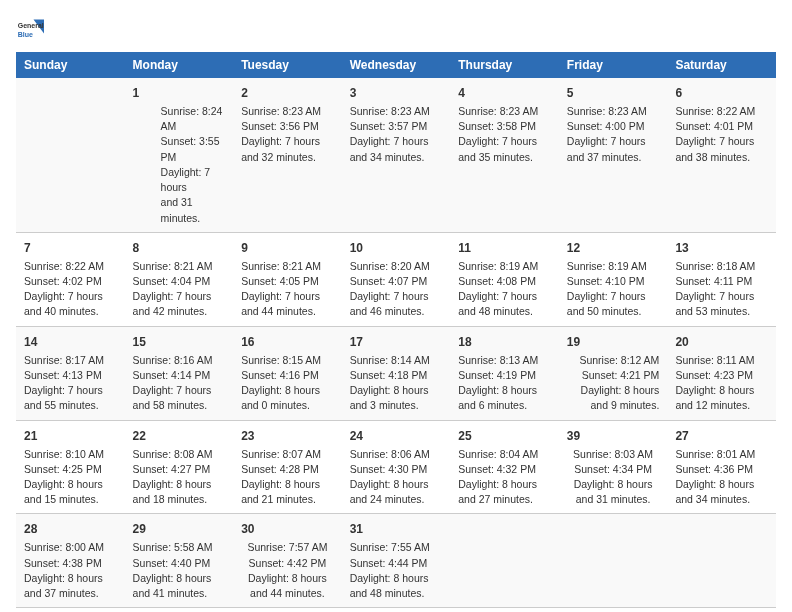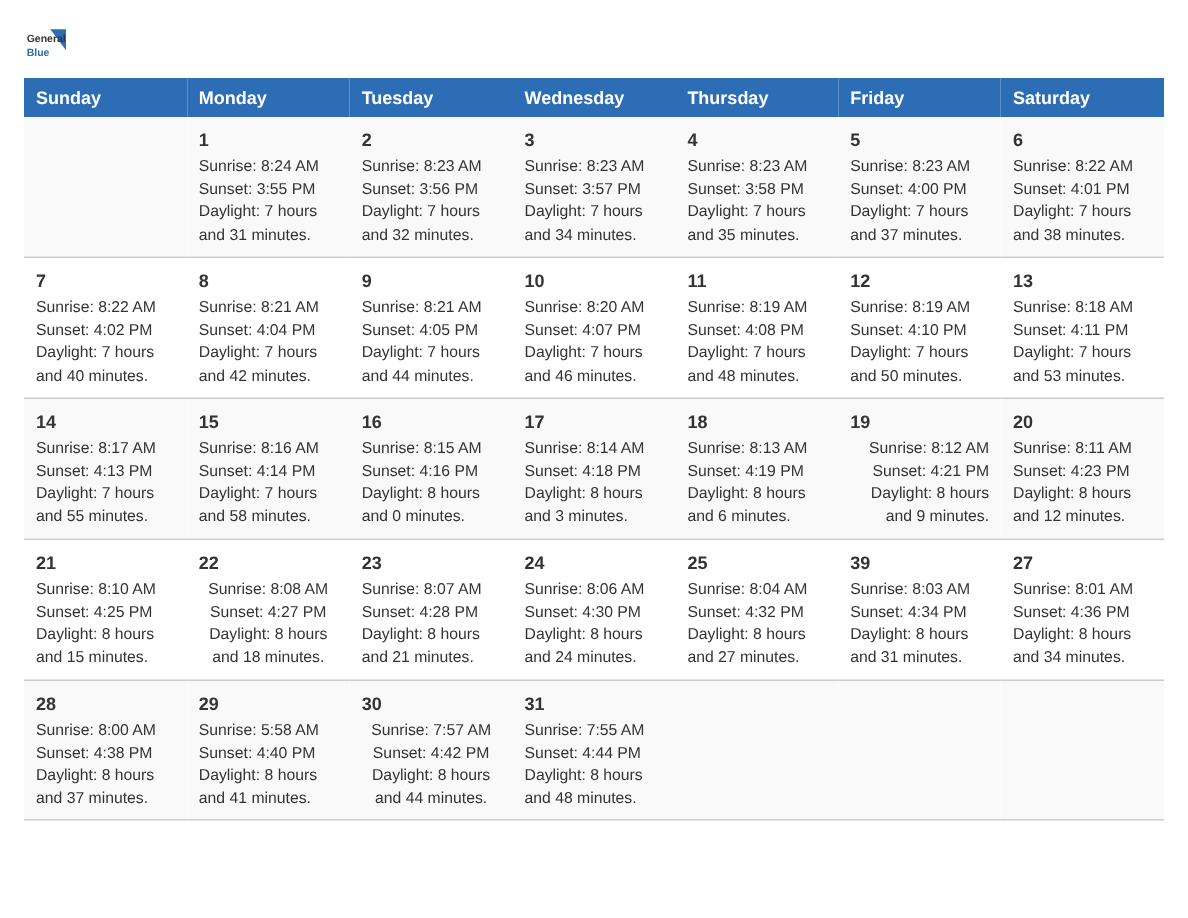--- a/index.html
+++ b/index.html
@@ -112,21 +112,21 @@
         <th>Thursday</th>
         <th>Friday</th>
         <th>Saturday</th>
       </tr>
   </thead>
   <tbody id="calendar-body">
   <tr>
         <td></td>
         <td>
           <div class="day-num">1</div>
-          <div class="cell-content" style="white-space: pre-line;">Sunrise: 8:24 AM
+          <div class="cell-content" style="white-space: pre-line; margin-left: 28px;">Sunrise: 8:24 AM
 Sunset: 3:55 PM
 Daylight: 7 hours
 and 31 minutes.</div>
         </td>
         <td>
           <div class="day-num">2</div>
           <div class="cell-content" style="white-space: pre-line;">Sunrise: 8:23 AM
 Sunset: 3:56 PM
 Daylight: 7 hours
 and 32 minutes.</div>
@@ -265,21 +265,21 @@
       <tr>
         <td>
           <div class="day-num">21</div>
           <div class="cell-content" style="white-space: pre-line;">Sunrise: 8:10 AM
 Sunset: 4:25 PM
 Daylight: 8 hours
 and 15 minutes.</div>
         </td>
         <td>
           <div class="day-num">22</div>
-          <div class="cell-content" style="white-space: pre-line; text-align: center;">Sunrise: 8:08 AM
+          <div class="cell-content" style="white-space: pre-line;">Sunrise: 8:08 AM
 Sunset: 4:27 PM
 Daylight: 8 hours
 and 18 minutes.</div>
         </td>
         <td>
           <div class="day-num">23</div>
           <div class="cell-content" style="white-space: pre-line;">Sunrise: 8:07 AM
 Sunset: 4:28 PM
 Daylight: 8 hours
 and 21 minutes.</div>
@@ -293,21 +293,21 @@
         </td>
         <td>
           <div class="day-num">25</div>
           <div class="cell-content" style="white-space: pre-line;">Sunrise: 8:04 AM
 Sunset: 4:32 PM
 Daylight: 8 hours
 and 27 minutes.</div>
         </td>
         <td>
           <div class="day-num">39</div>
-          <div class="cell-content" style="white-space: pre-line;">Sunrise: 8:03 AM
+          <div class="cell-content" style="white-space: pre-line; text-align: center;">Sunrise: 8:03 AM
 Sunset: 4:34 PM
 Daylight: 8 hours
 and 31 minutes.</div>
         </td>
         <td>
           <div class="day-num">27</div>
           <div class="cell-content" style="white-space: pre-line;">Sunrise: 8:01 AM
 Sunset: 4:36 PM
 Daylight: 8 hours
 and 34 minutes.</div>

